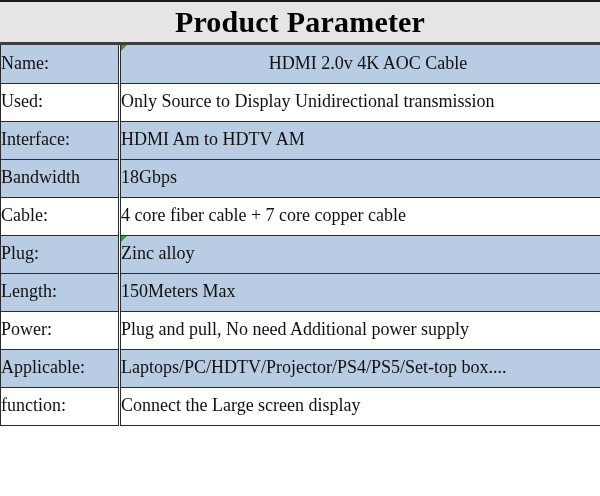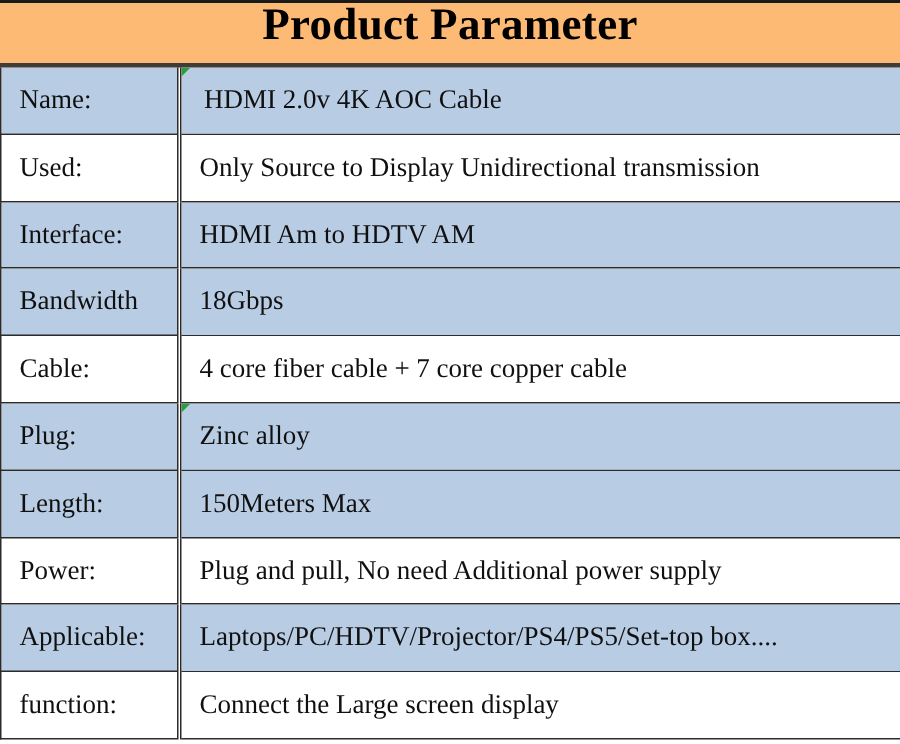--- a/index.html
+++ b/index.html
@@ -21,23 +21,23 @@
     position: relative;
     box-sizing: border-box;
   }
 
   
   .title-band {
     height: 45px;
     border-top: 2px solid #1a1a1a;
     border-bottom: 3px solid #3d3d3d;
     display: flex;
-    align-items: flex-start;
+    align-items: center;
     justify-content: center;
-    background: #fdba74;
+    background: #e5e5e5;
     box-sizing: border-box;
   }
   .title-text {
     font-family: "Liberation Serif", "DejaVu Serif", serif;
     font-weight: bold;
     font-size: 30px;
     line-height: 1;
     color: #000000;
     letter-spacing: 0.2px;
     white-space: nowrap;
@@ -47,21 +47,21 @@
   table.spec-table {
     width: 600px;
     border-collapse: collapse;
     table-layout: fixed;
   }
   table.spec-table tr {
     height: 38px;
   }
   table.spec-table td {
     border-bottom: 1px solid #2b2b2b;
-    padding: 12px;
+    padding: 0;
     font-size: 18px;
     line-height: 1.1;
     color: #101010;
     vertical-align: middle;
     overflow: hidden;
     white-space: nowrap;
   }
   td.label-cell {
     width: 119px;
     border-right: 1px solid #2b2b2b;
@@ -70,20 +70,21 @@
   }
   td.value-cell {
     width: 481px;
     border-left: 3px double #2b2b2b;
     padding-left: 8px;
     box-sizing: border-box;
     position: relative;
   }
   td.value-cell.indented {
     padding-left: 15px;
+    text-align: center;
   }
 
   tr.shaded td {
     background: #b8cce4;
   }
   tr.plain td {
     background: #ffffff;
     margin-top: 28px;
   }
 

